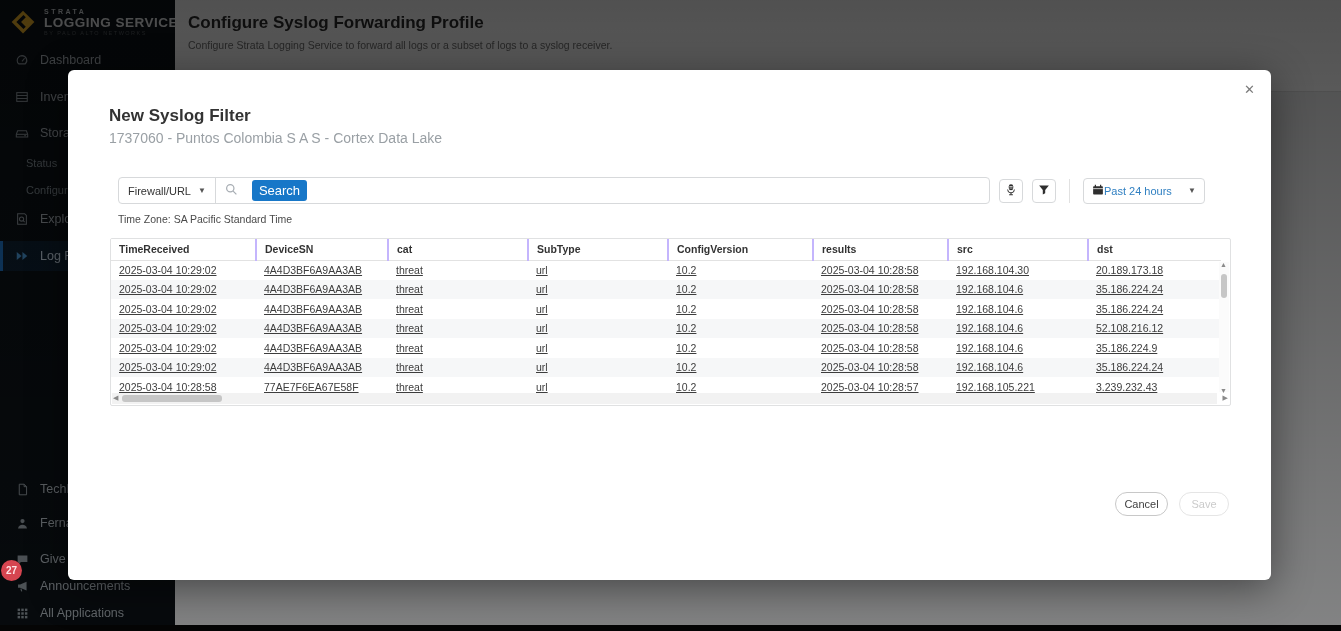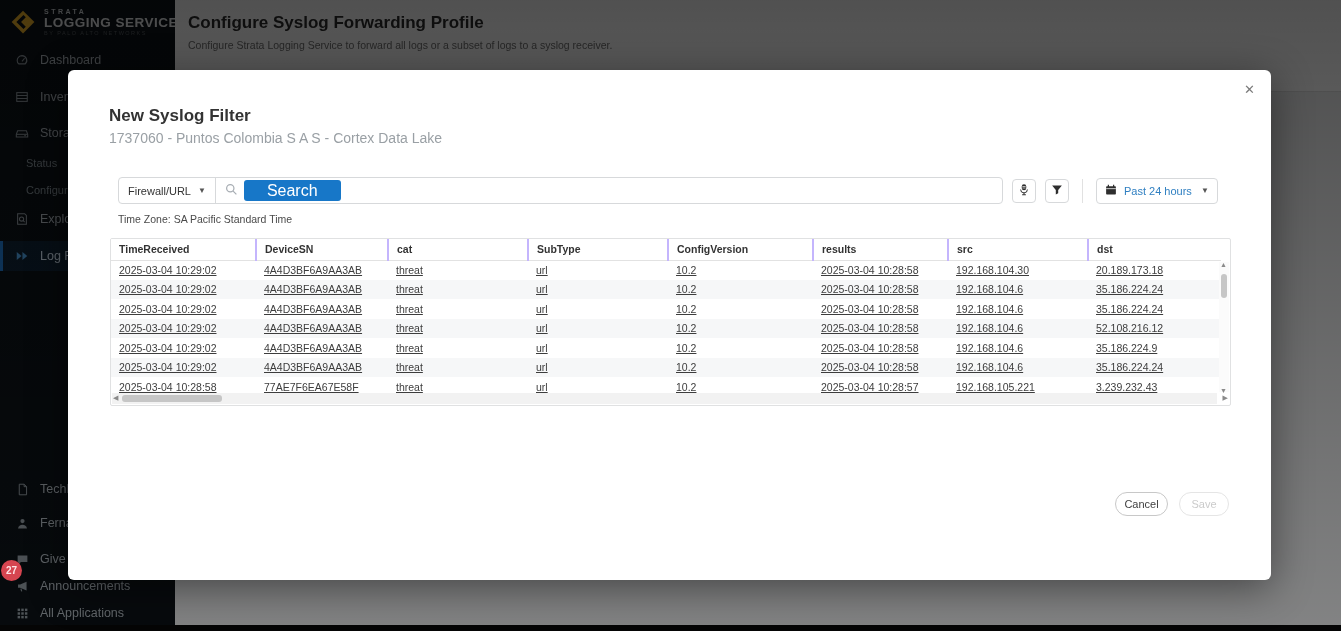--- a/index.html
+++ b/index.html
@@ -31,31 +31,31 @@
   .overlay { position:absolute; inset:0; background:linear-gradient(rgba(0,0,0,.68), rgba(0,0,0,.44)); z-index:5; }
   .bottom-strip { position:absolute; left:0; bottom:0; width:100%; height:6px; background:#050505; z-index:7; }
 
   
   .modal { position:absolute; left:68px; top:70px; width:1203px; height:510px; background:#fff; border-radius:6px; box-shadow:0 8px 40px rgba(0,0,0,.45); z-index:10; }
   .modal-close { position:absolute; right:16px; top:12px; font-size:13px; color:#7a7a7a; cursor:pointer; }
   .modal-title { position:absolute; left:41px; top:36px; font-size:17px; font-weight:700; color:#333; }
   .modal-subtitle { position:absolute; left:41px; top:60px; font-size:14px; color:#9aa0a5; }
 
   
-  .search-row { position:absolute; left:50px; top:106px; right:53px; height:29px; display:flex; align-items:center; }
+  .search-row { position:absolute; left:50px; top:106px; right:66px; height:29px; display:flex; align-items:center; }
   .search-group { flex:1; height:27px; border:1px solid #d7d9db; border-radius:4px; display:flex; align-items:center; background:#fff; }
   .logtype { height:100%; display:flex; align-items:center; gap:7px; padding:0 9px; border-right:1px solid #d7d9db; font-size:11px; color:#333; cursor:pointer; }
   .caret { font-size:8px; color:#555; }
   .mag { margin-left:9px; color:#a7adb3; flex:none; }
   .search-input { flex:1; border:none; outline:none; font-size:11.5px; color:#333; padding:0 8px; font-family:"Liberation Sans",sans-serif; background:transparent; }
   .search-input::placeholder { color:#b8bec6; }
-  .search-btn { flex:none; margin:6px; height:21px; padding:0 23px; background:var(--accent_blue,#1777c8); color:#fff; border:none; border-radius:3px; font-size:16px; cursor:pointer; font-family:"Liberation Sans",sans-serif; }
+  .search-btn { flex:none; margin:14px; height:21px; padding:0 7px; background:var(--accent_blue,#1777c8); color:#fff; border:none; border-radius:3px; font-size:13px; cursor:pointer; font-family:"Liberation Sans",sans-serif; }
   .icon-btn { flex:none; width:24px; height:24px; margin-left:9px; border:1px solid #d7d9db; border-radius:4px; background:#fff; display:flex; align-items:center; justify-content:center; color:#2e2e2e; cursor:pointer; }
   .vdiv { flex:none; width:1px; height:24px; background:#e1e1e1; margin:0 13px; }
-  .time-select { flex:none; width:122px; height:26px; border:1px solid #d7d9db; border-radius:4px; display:flex; align-items:center; gap:7px; padding:0 8px; cursor:pointer; background:#fff; }
+  .time-select { flex:none; width:122px; height:26px; border:1px solid #d7d9db; border-radius:4px; display:flex; align-items:center; padding:0 8px; cursor:pointer; background:#fff; }
   .time-select .lbl { font-size:11px; color:var(--link_blue,#2f7fc1); flex:1; }
   .time-select .cal { color:#2e2e2e; flex:none; }
 
   
   .meta-row { position:absolute; left:50px; top:143px; right:54px; display:flex; align-items:center; justify-content:space-between; font-size:10.5px; color:#4a4a4a; }
   .meta-right { display:flex; align-items:center; gap:11px; color:#3c3c3c; }
   .meta-div { width:1px; height:13px; background:#dcdcdc; }
   .pg-prev { color:#c2c2c2; font-size:14px; line-height:10px; cursor:pointer; }
   .pg-next { color:#4a4a4a; font-size:14px; line-height:10px; cursor:pointer; }
   .gear { font-size:12px; color:#3c3c3c; cursor:pointer; }

